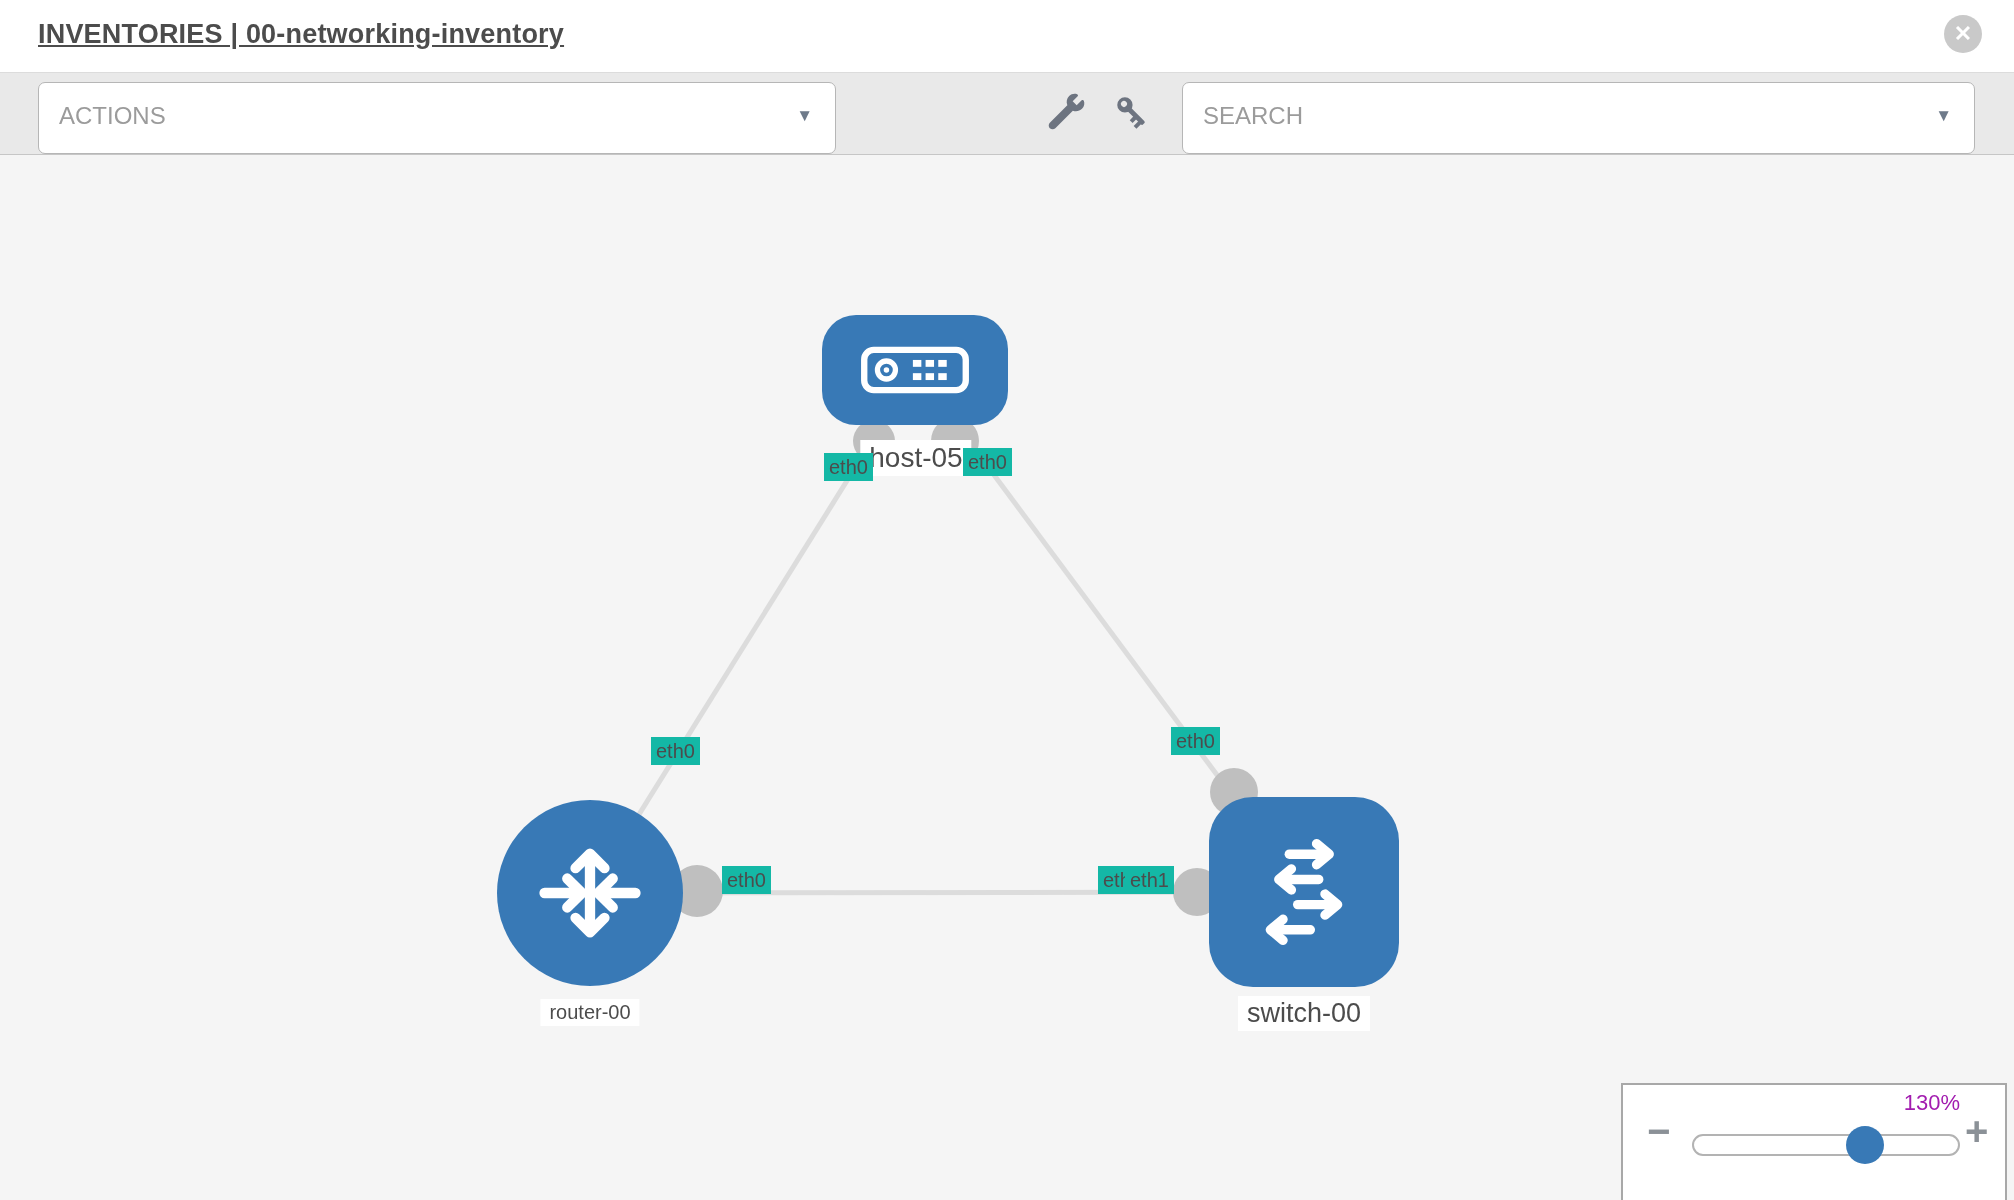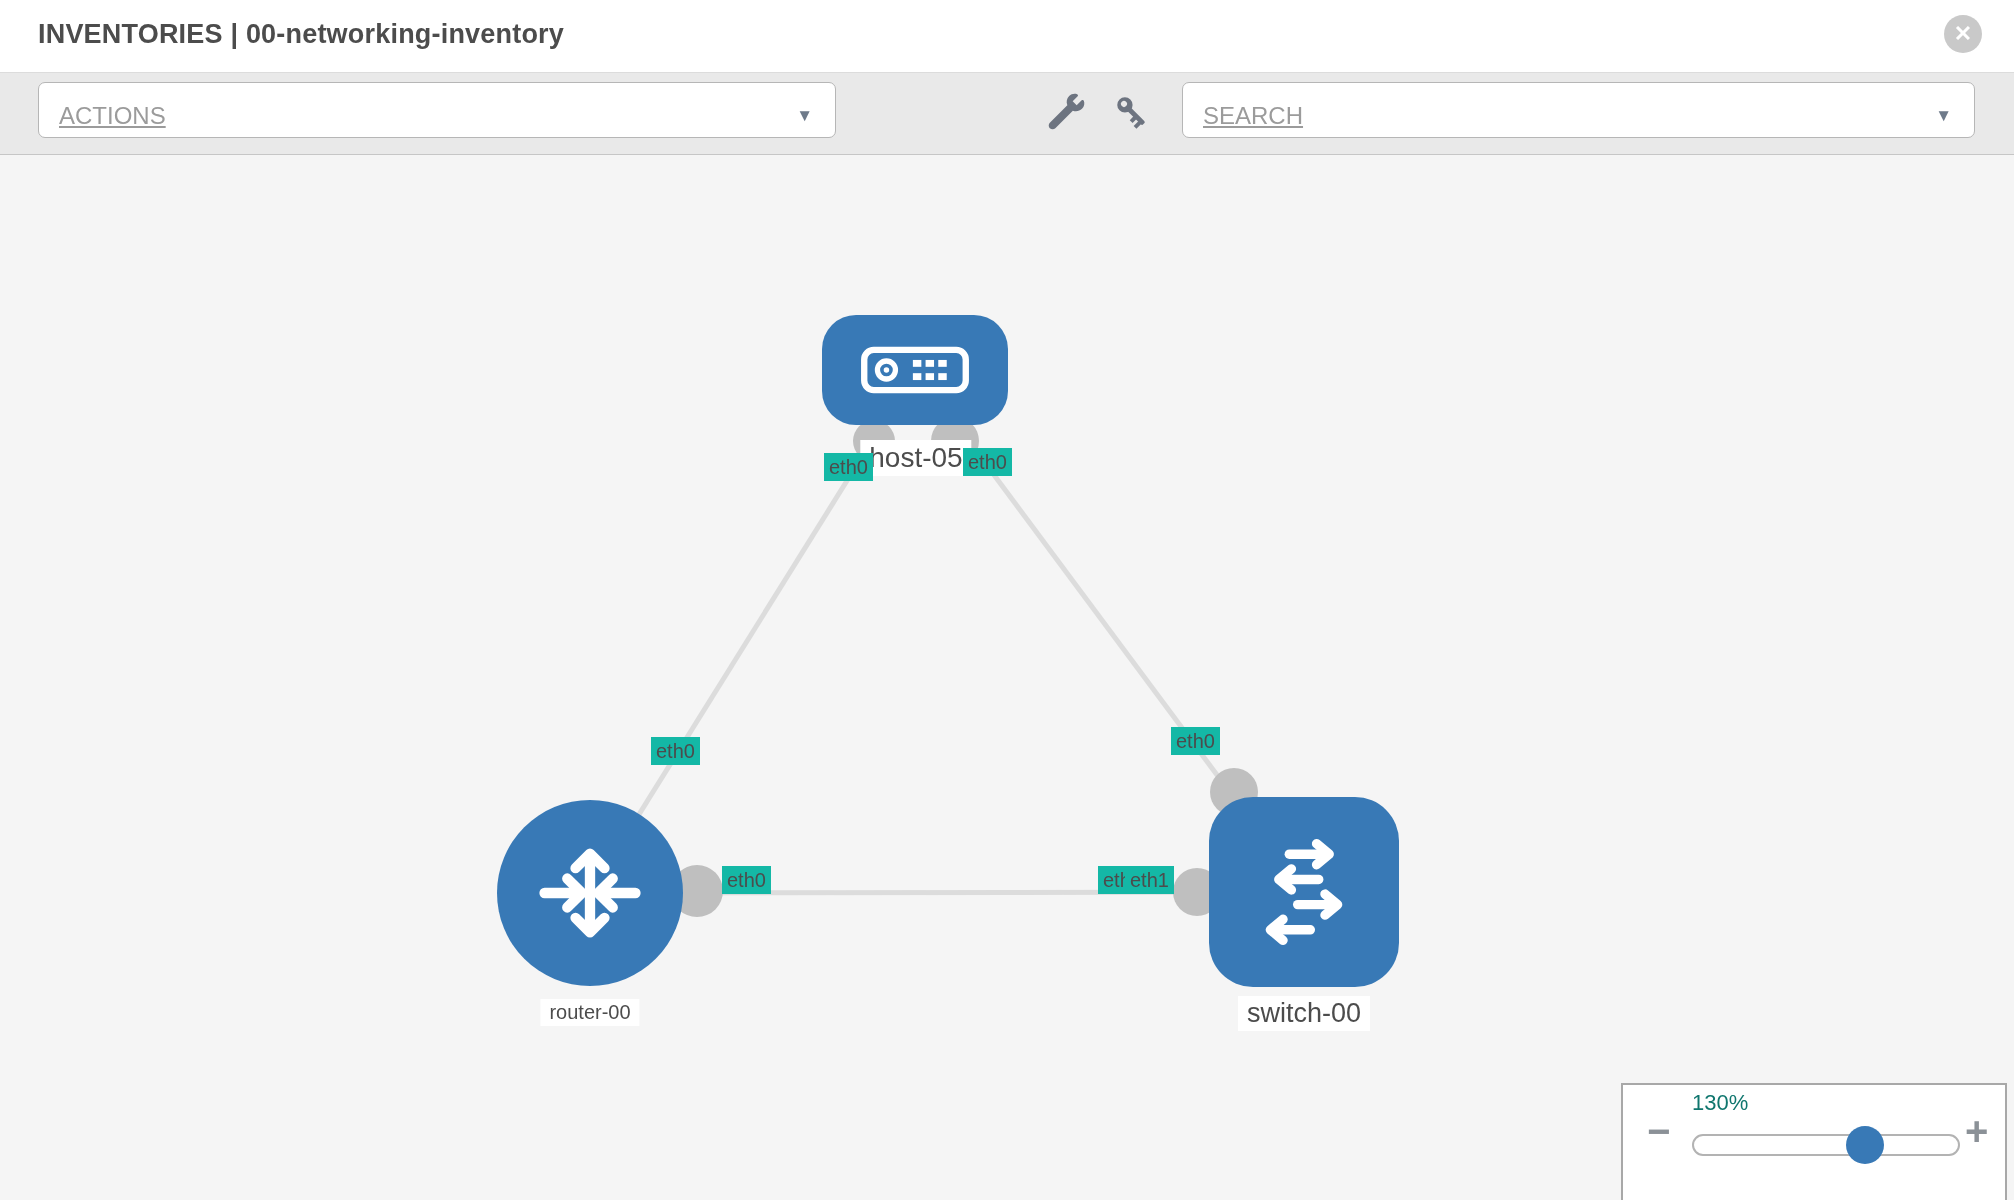--- a/index.html
+++ b/index.html
@@ -1,30 +1,30 @@
 <!DOCTYPE html>
 <html><head>
 <meta charset="utf-8">
 <style>
   * { margin:0; padding:0; box-sizing:border-box; }
   html,body { width:2014px; height:1200px; overflow:hidden;
     font-family:"Liberation Sans", sans-serif; background:#f5f5f5; }
   .titlebar { position:absolute; left:0; top:0; width:2014px; height:72px;
     background:#ffffff; z-index:5; }
   .title { position:absolute; left:38px; top:19px; font-size:27px; font-weight:700;
-    color:#4c4c4c; letter-spacing:0.2px; }
+    color:#4c4c4c; letter-spacing:0.2px;text-decoration:underline; }
   .close-btn { position:absolute; left:1944px; top:15px; width:38px; height:38px;
     border-radius:50%; background:#c9c9c9; color:#ffffff; text-align:center;
     line-height:38px; font-size:22px; font-weight:700; cursor:pointer; }
   .toolbar { position:absolute; left:0; top:72px; width:2014px; height:83px;
     background:#e9e9e9; border-top:1px solid #dcdcdc; border-bottom:1px solid #c6c6c6;
     z-index:5; }
-  .select-box { position:absolute; top:9px; height:56px; background:#ffffff;
+  .select-box { position:absolute; top:9px; height:72px; background:#ffffff;
     border:1.5px solid #b6b6b6; border-radius:7px; color:#9b9b9b; font-size:24px;
-    line-height:65px; padding-left:20px; cursor:pointer;text-decoration:underline; }
+    line-height:65px; padding-left:20px; cursor:pointer; }
   .select-actions { left:38px;  width:798px; }
   .select-search  { left:1182px; width:793px; }
   .caret { position:absolute; right:22px; top:0; font-size:17px; color:#6e7a8a;
     line-height:65px; }
   .tool-icon { position:absolute; top:92px; width:40px; height:40px; cursor:pointer; z-index:6; }
   .icon-wrench { left:1046px; }
   .icon-key { left:1112px; }
   .canvas { position:absolute; left:0; top:155px; width:2014px; height:1045px;
     background:#f5f5f5; z-index:0; }
   svg.topo { position:absolute; left:0; top:0; z-index:1; }
@@ -32,22 +32,22 @@
     display:flex; align-items:center; justify-content:center; cursor:pointer; }
   .node-host   { left:822px;  top:315px; width:186px; height:110px; border-radius:34px; }
   .node-router { left:497px;  top:800px; width:186px; height:186px; border-radius:50%; }
   .node-switch { left:1209px; top:797px; width:190px; height:190px; border-radius:44px; }
   .node-label { position:absolute; transform:translateX(-50%); background:#ffffff;
     color:#4c4c4c; font-size:26px; padding:2px 9px; z-index:3; white-space:nowrap; }
   .if-chip { position:absolute; background:#14b8a6; color:#4c4c4c; font-size:20px;
     padding:2px 5px; z-index:3; white-space:nowrap; line-height:24px; }
   .zoom-panel { position:absolute; left:1621px; top:1083px; width:386px; height:130px;
     background:#ffffff; border:2px solid #a8a8a8; z-index:6; }
-  .zoom-level { position:absolute; left:69px; top:5px; width:268px; text-align:left;
-    font-size:22px; color:#0f766e; }
+  .zoom-level { position:absolute; left:69px; top:5px; width:268px; text-align:right;
+    font-size:22px; color:#a21caf; }
   .zoom-minus, .zoom-plus { position:absolute; top:26px; font-size:40px; font-weight:700;
     color:#8b9197; cursor:pointer; line-height:40px; }
   .zoom-minus { left:24px; }
   .zoom-plus  { left:342px; }
   .zoom-track { position:absolute; left:69px; top:49px; width:268px; height:22px;
     background:#ffffff; border:2px solid #b3b3b3; border-radius:11px; cursor:pointer; }
   .zoom-thumb { position:absolute; left:223px; top:41px; width:38px; height:38px;
     border-radius:50%; background:#3879b6; cursor:grab; }
 </style>
 </head>

